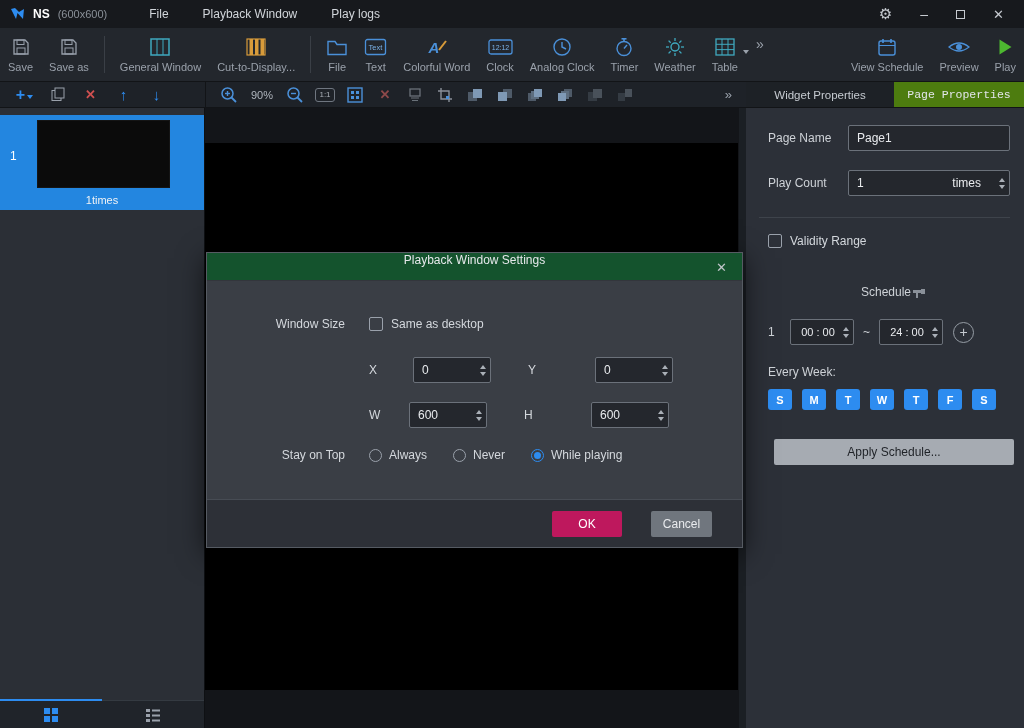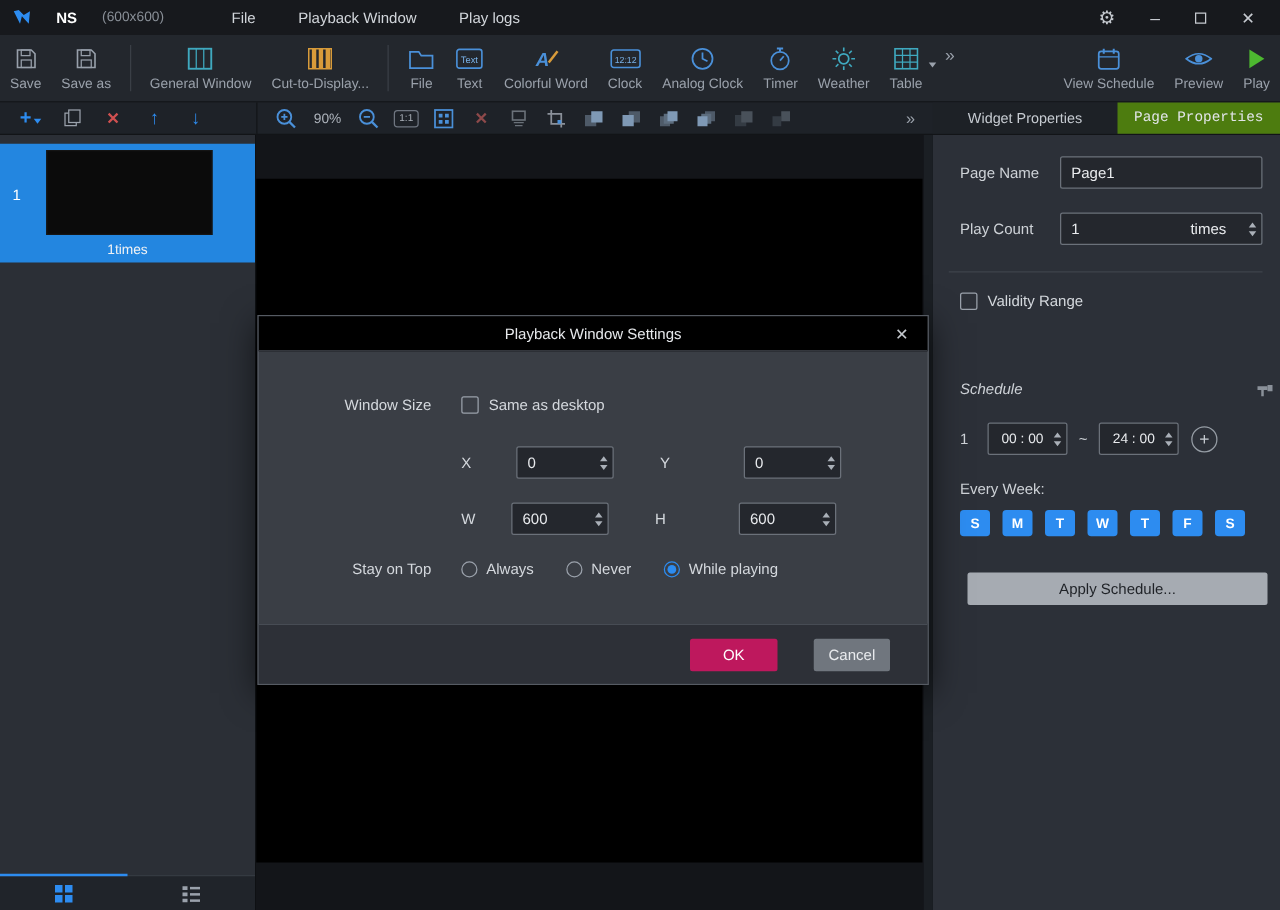--- a/index.html
+++ b/index.html
@@ -1,21 +1,21 @@
 <!DOCTYPE html>
 <html><head>
 <meta charset="utf-8">
 <style>
   * { margin:0; padding:0; box-sizing:border-box; }
   html,body { width:1024px; height:728px; overflow:hidden; background:#17191d;
     font-family:"Liberation Sans", sans-serif; }
   .app { position:relative; width:1024px; height:728px; color:#cfd3d8; }
 
   
-  .titlebar { height:28px; background:#17191d; display:flex; align-items:center; padding:0 10px; gap:20px; }
+  .titlebar { height:28px; background:#17191d; display:flex; align-items:center; padding:0 10px; gap:8px; }
   .app-name { color:#ffffff; font-size:12px; font-weight:bold; }
   .app-res  { color:#8a9098; font-size:11px; margin-right:34px; }
   .menu { display:flex; gap:34px; font-size:12px; color:#d2d6db; }
   .menu-item { cursor:default; }
   .win-controls { margin-left:auto; display:flex; align-items:center; gap:28px; color:#c6cad0; padding-right:10px; }
   .gear { font-size:15px; }
   .minimize { font-size:14px; }
   .max-box { width:9px; height:9px; border:1px solid #c6cad0; display:inline-block; }
   .close { font-size:13px; }
 
@@ -64,21 +64,21 @@
   .sb-half { width:102px; display:flex; align-items:center; justify-content:center; position:relative; }
   .sb-active-line { position:absolute; top:-2px; left:0; width:102px; height:2px; background:#2d8cf0; }
 
   .canvas { width:541px; background:#131519; position:relative; }
   .playback-window { position:absolute; top:35px; left:0; width:533px; height:547px; background:#000; }
   .canvas-scrollbar { position:absolute; right:0; top:0; width:7px; height:100%; background:#1b1f24; }
 
   
   .dialog { position:absolute; left:1px; top:144px; width:537px; height:296px; background:#3a3e45;
             border:1px solid #565b63; box-shadow:0 6px 26px rgba(0,0,0,.65); z-index:5; }
-  .dlg-title { height:28px; background:#000000; display:flex; align-items:center; justify-content:center;
+  .dlg-title { height:28px; background:#14532d; display:flex; align-items:flex-start; justify-content:center;
                font-size:12px; color:#e6e8eb; position:relative; border-bottom:1px solid #33363c; }
   .dlg-close { position:absolute; right:8px; top:0; height:28px; display:flex; align-items:center;
                font-size:13px; color:#c2c6cb; padding:0 7px; }
   .dlg-row { display:flex; align-items:center; }
   .dlg-label { width:138px; text-align:right; margin-right:24px; font-size:12px; color:#d4d8dd; }
   .axis-label { width:14px; font-size:12px; color:#d4d8dd; }
   .row1 { margin-top:36px; }
   .row2 { margin-top:26px; }
   .row3 { margin-top:19px; }
   .row4 { margin-top:20px; }
@@ -106,21 +106,21 @@
 
   
   .props { width:278px; background:#2c3038; padding:17px 14px 16px 22px; font-size:12px; color:#ced2d7; }
   .prow { display:flex; align-items:center; }
   .plabel { width:80px; flex:none; }
   .pinput { flex:1; }
   .prow-name { margin-bottom:19px; }
   .unit { margin-left:auto; margin-right:12px; }
   .pdivider { height:1px; background:#3e434b; margin:21px 0 16px -9px; }
   .validity-row { display:flex; align-items:center; }
-  .schedule-head { display:flex; align-items:center; justify-content:space-between; margin:55px -10px 19px 0;font-style:italic; }
+  .schedule-head { display:flex; align-items:center; justify-content:center; margin:36px -10px 19px 0; }
   .time-row { display:flex; align-items:center; }
   .time-index { width:14px; }
   .time-spin { width:64px; padding:0 14px 0 6px; font-size:11px; justify-content:center; margin-left:8px; }
   .tilde { margin:0 9px; color:#ced2d7; }
   .plus-circle { width:21px; height:21px; border:1px solid #969da5; border-radius:50%; margin-left:10px;
                  display:flex; align-items:center; justify-content:center; color:#c6cbd1; font-size:14px; line-height:1; }
   .everyweek { margin-top:20px; }
   .days-row { display:flex; gap:10px; margin-top:10px; }
   .day-btn { width:24px; height:21px; background:#2d8cf0; border-radius:3px; color:#fff; font-size:11px;
              font-weight:bold; display:flex; align-items:center; justify-content:center; }

